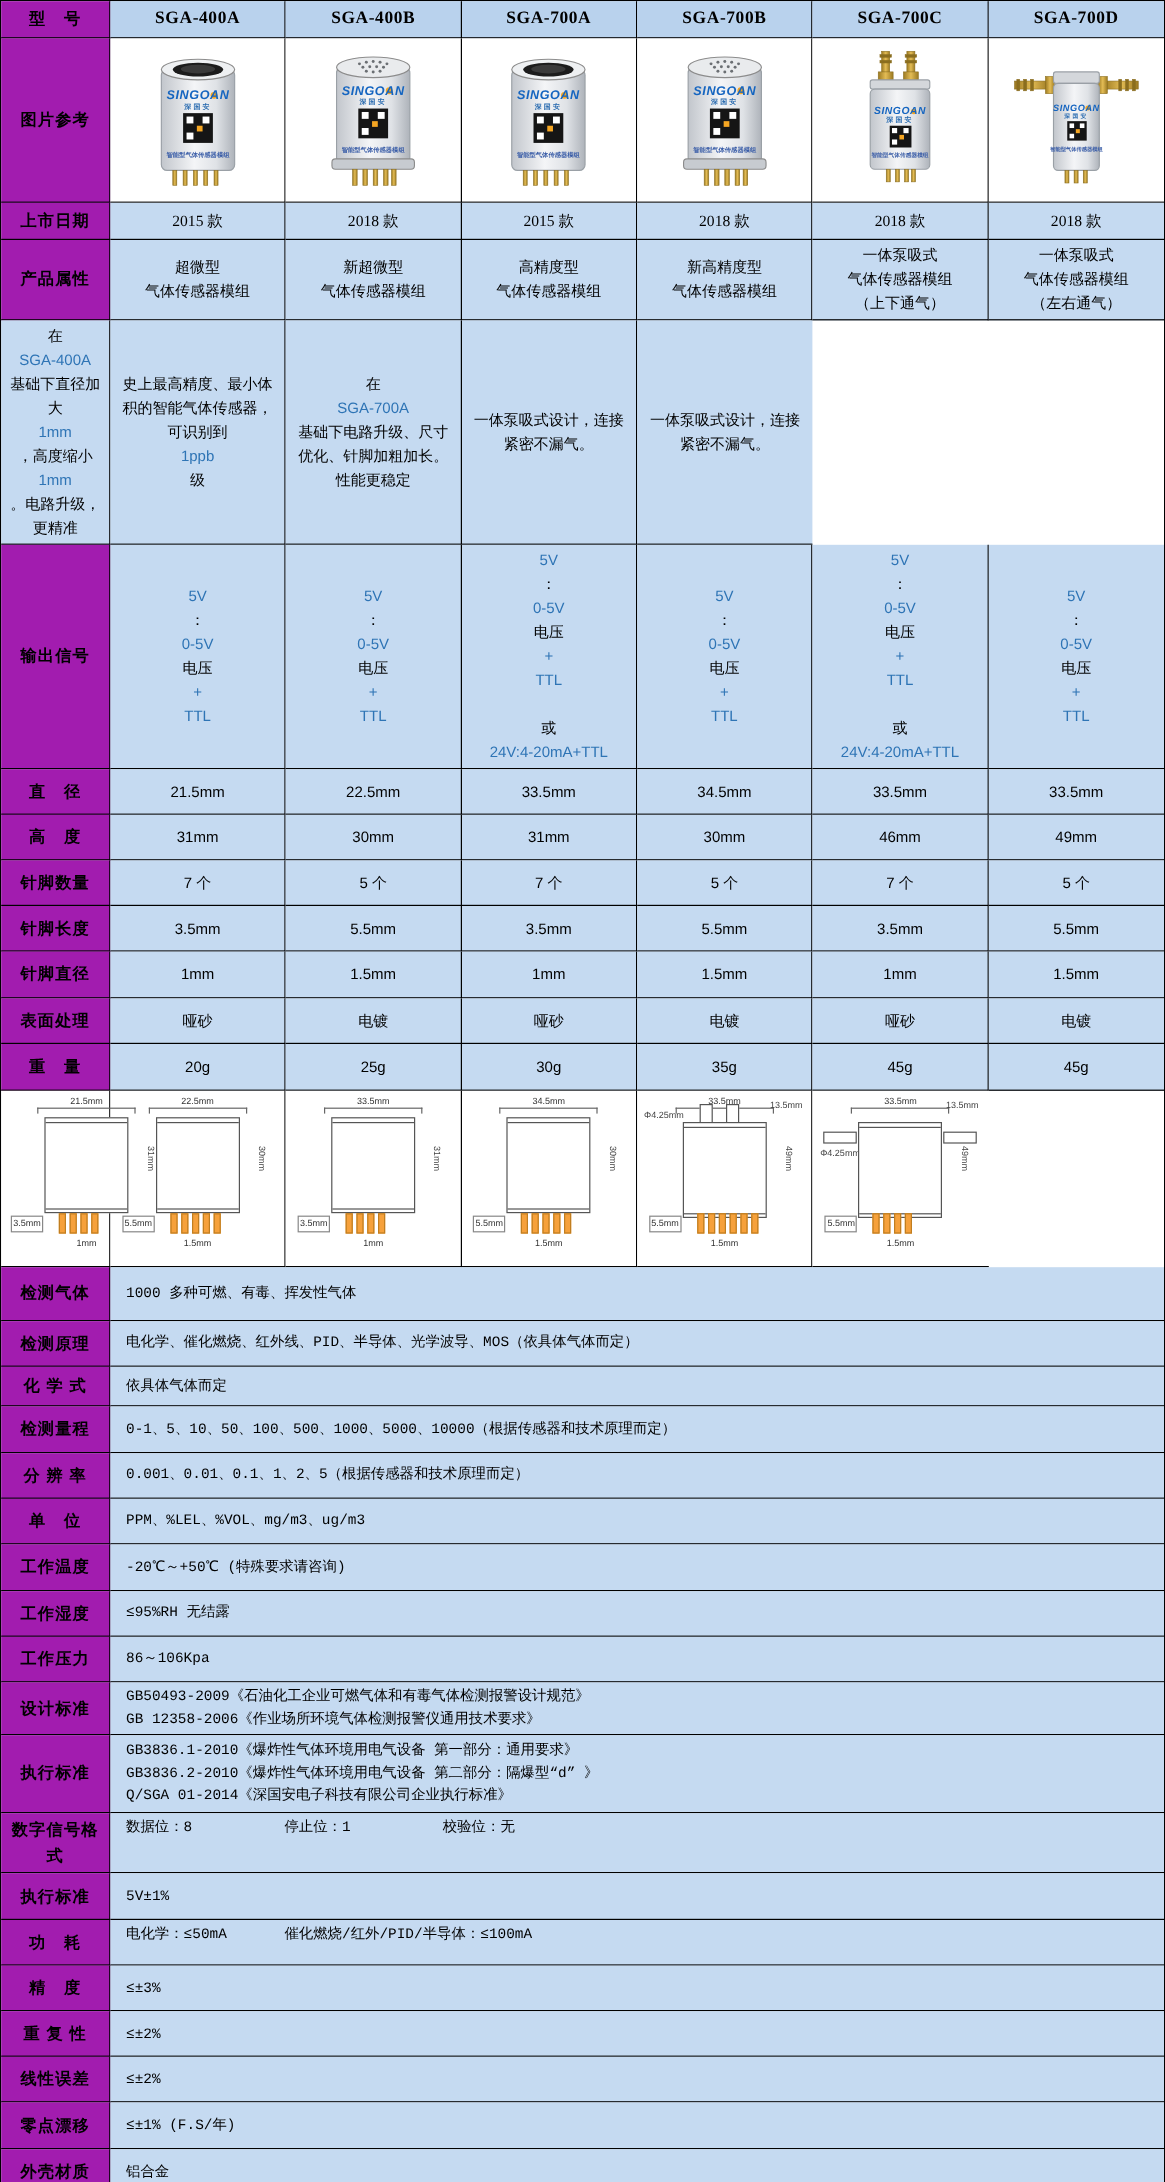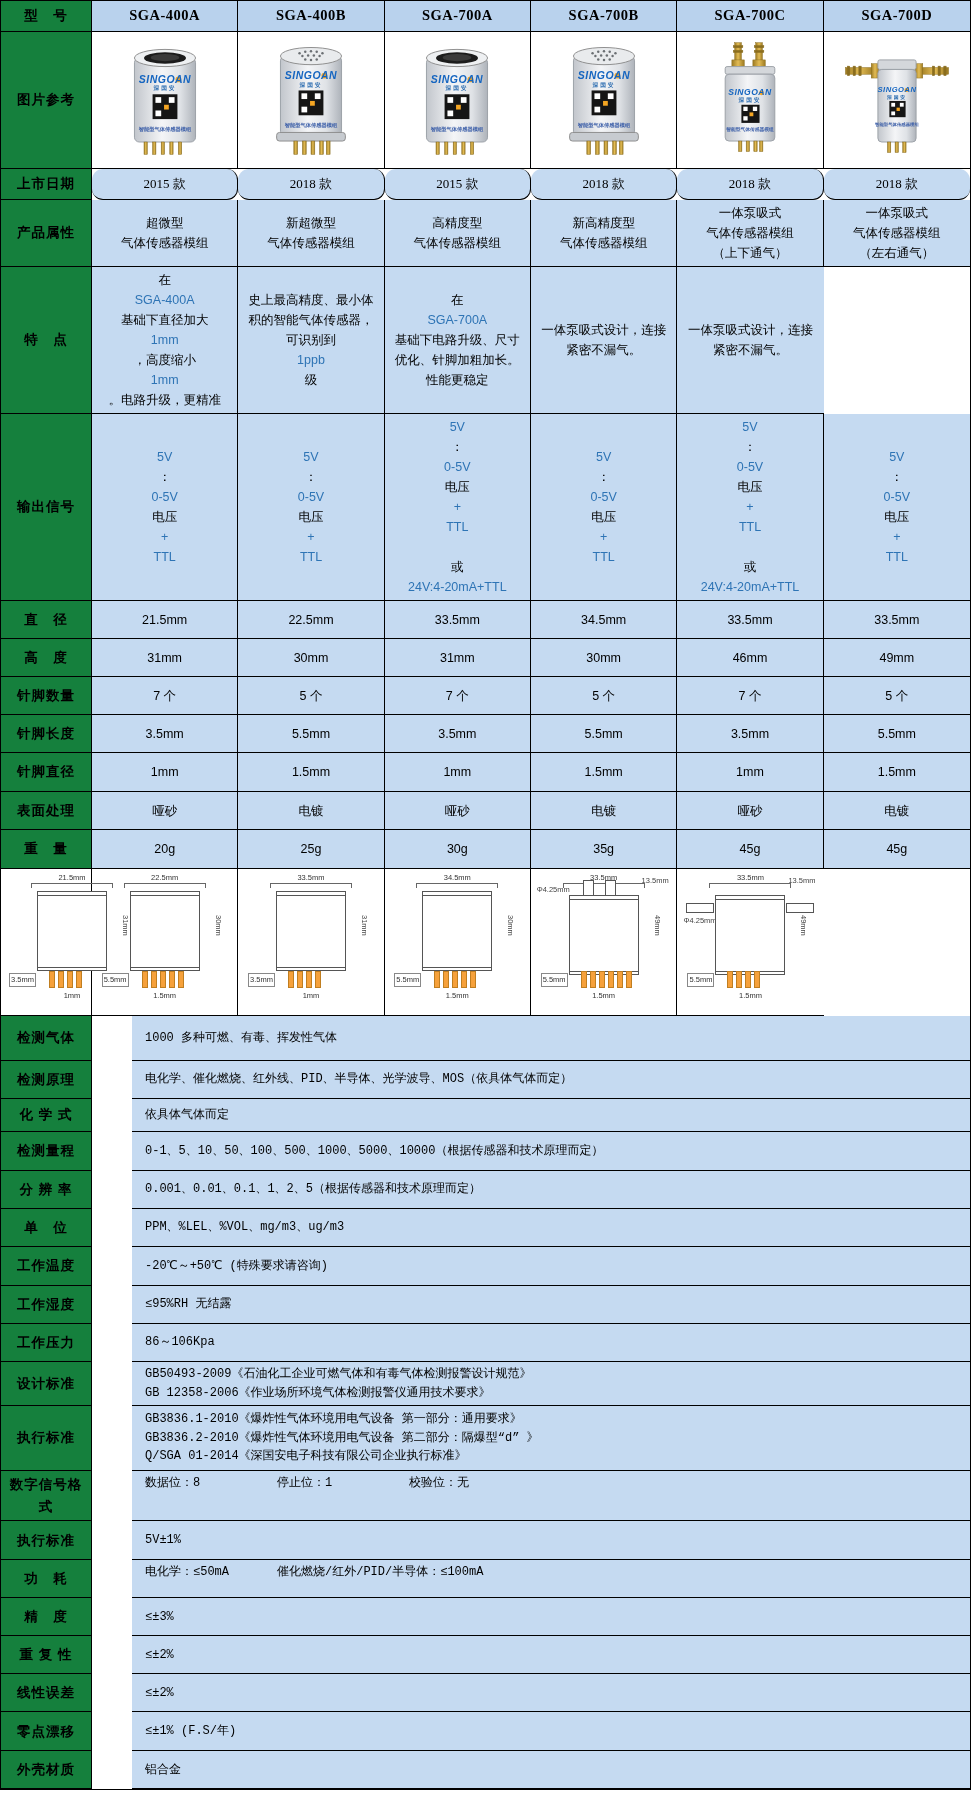--- a/index.html
+++ b/index.html
@@ -4,29 +4,29 @@
 <style>
   html,body{margin:0;padding:0;background:#fff;font-family:"Liberation Sans",sans-serif;color:#000;}
   .sheet{width:971px;border:1px solid #000;box-sizing:border-box;}
   .trow{display:grid;grid-template-columns:91px repeat(6,1fr);}
   .frow{display:grid;grid-template-columns:91px 1fr;}
   .cell{border-right:1px solid #000;border-bottom:1px solid #000;box-sizing:border-box;
         display:flex;flex-direction:column;align-items:center;justify-content:center;
         text-align:center;padding:3px 6px;background:#C5DAF1;font-size:12.5px;line-height:1.6;
         white-space:pre-line;}
   .trow .cell:last-child,.frow .cell:last-child{border-right:none;}
-  .lab{background:#15803d;font-weight:bold;font-size:13.5px;letter-spacing:1px;}
+  .lab{background:#a21caf;font-weight:bold;font-size:13.5px;letter-spacing:1px;}
   .mod{background:#B9D2ED;font-weight:bold;font-family:"Liberation Serif",serif;font-size:14.5px;letter-spacing:.5px;}
-  .datecell{font-family:"Liberation Serif",serif;font-size:13px;border-radius:11px;}
+  .datecell{font-family:"Liberation Serif",serif;font-size:13px;}
   .photo-cell{background:#fff;padding:4px 6px;}
   .photo-svg{width:118px;height:126px;}
   .diagram-cell{background:#fff;padding:2px;}
   .latin{color:#2E74B5;}
   .val{align-items:flex-start;justify-content:center;text-align:left;padding-left:13px;
-       font-family:"Liberation Mono",monospace;font-size:12px;line-height:1.55;margin-left:40px;}
+       font-family:"Liberation Mono",monospace;font-size:12px;line-height:1.55;}
   .segrow{flex-direction:row;justify-content:flex-start;gap:0;}
   .seg{min-width:132px;display:inline-block;}
   
   .diag{position:relative;width:138px;height:142px;margin:auto;font-size:7.5px;color:#333;}
   .dg-w{position:absolute;top:1px;left:0;right:0;text-align:center;}
   .dg-wline{position:absolute;top:12px;left:28px;right:28px;height:4px;border-top:1px solid #666;border-left:1px solid #666;border-right:1px solid #666;}
   .dg-body{position:absolute;top:20px;left:34px;width:68px;height:78px;border:1.5px solid #555;background:#fff;}
   .dg-body::before{content:"";position:absolute;top:3px;left:0;right:0;border-top:1px solid #555;}
   .dg-body::after{content:"";position:absolute;bottom:2px;left:0;right:0;border-top:1px solid #555;}
   .dg-h{position:absolute;top:44px;right:10px;writing-mode:vertical-rl;color:#444;}
@@ -241,21 +241,20 @@
 气体传感器模组</div>
     <div class="cell">一体泵吸式
 气体传感器模组
 （上下通气）</div>
     <div class="cell">一体泵吸式
 气体传感器模组
 （左右通气）</div>
   </div>
 
   <div class="trow" style="min-height:95px">
-    <div class="cell lab">特　点</div>
     <div class="cell">在 <span class="latin">SGA-400A</span> 基础下直径加大 <span class="latin">1mm</span>，高度缩小 <span class="latin">1mm</span>。电路升级，更精准</div>
     <div class="cell">史上最高精度、最小体积的智能气体传感器，可识别到 <span class="latin">1ppb</span> 级</div>
     <div class="cell">在 <span class="latin">SGA-700A</span> 基础下电路升级、尺寸优化、针脚加粗加长。性能更稳定</div>
     <div class="cell">一体泵吸式设计，连接紧密不漏气。</div>
     <div class="cell">一体泵吸式设计，连接紧密不漏气。</div>
   </div>
 
   <div class="trow" style="min-height:60px">
     <div class="cell lab">输出信号</div>
     <div class="cell"><span class="latin">5V</span>：<span class="latin">0-5V</span> 电压<span class="latin">+</span> <span class="latin">TTL</span></div>

